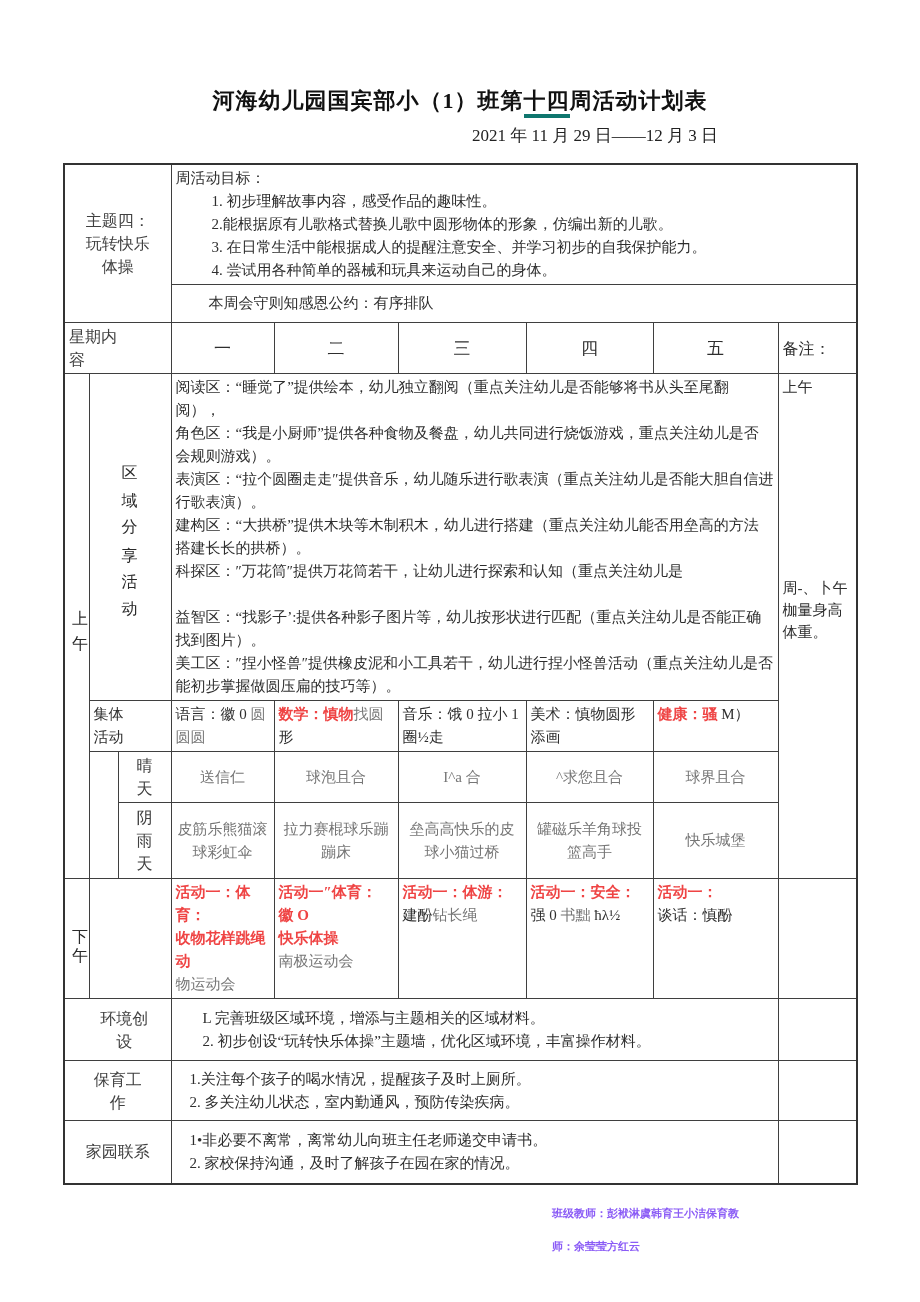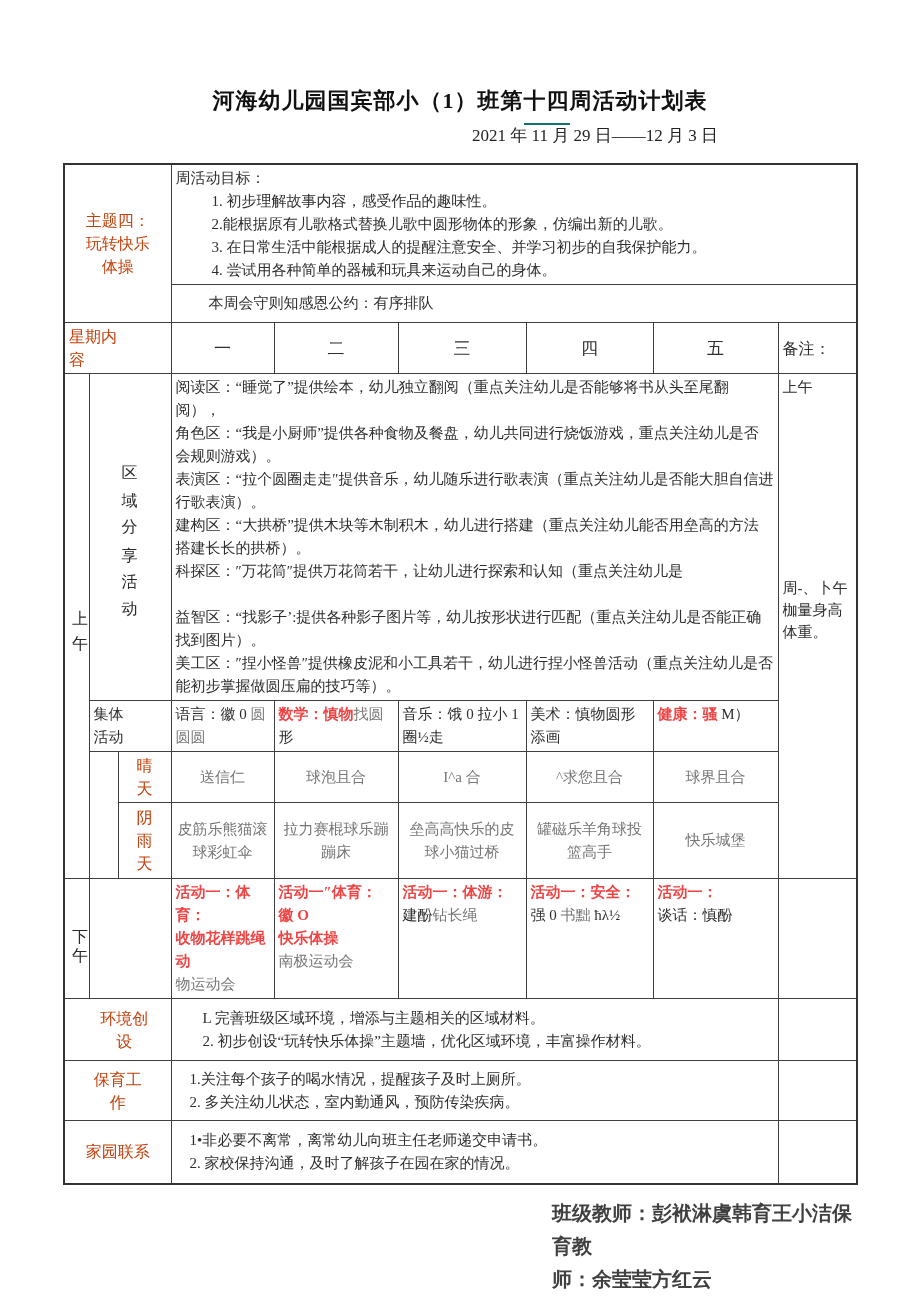--- a/index.html
+++ b/index.html
@@ -7,41 +7,41 @@
   body {
     width:920px; height:1302px; overflow:hidden;
     font-family:"Liberation Serif","DejaVu Serif",serif;
     color:#2e2e2e;
   }
   .page { padding-top:86px; }
   .doc-title {
     text-align:center; font-size:22px; font-weight:bold; color:#111;
     letter-spacing:1px;
   }
-  .doc-title .u { border-bottom:2px solid #0f766e; padding-bottom:10px; }
+  .doc-title .u { border-bottom:4px solid #0f766e; padding-bottom:1px; }
   .doc-subtitle {
     text-align:center; font-size:17px; color:#222; margin-top:8px;
     padding-left:270px;
   }
   table.plan {
     margin:16px 0 0 63px; width:793px;
     border-collapse:collapse; table-layout:fixed;
   }
   td {
     border:1px solid #3f3f3f; padding:2px 4px;
     font-size:15px; line-height:23px; vertical-align:top;
     word-break:break-all; overflow:hidden;
   }
   table.plan { border:2px solid #333; }
   tr.r1 td{height:119px;} tr.r2 td{height:38px;} tr.r3 td{height:43px;}
   tr.r4 td{height:318px;} tr.r5 td{height:49px;} tr.r6 td{height:42px;}
   tr.r7 td{height:76px;} tr.r8 td{height:95px;} tr.r9 td{height:62px;padding-left:17px;}
   tr.r10 td{height:60px;} tr.r11 td{height:63px;}
   .pre { white-space:pre-line; }
-  .lbl { text-align:center; vertical-align:middle; white-space:pre-line; font-size:16px; color:#c2410c; }
+  .lbl { text-align:center; vertical-align:middle; white-space:pre-line; font-size:16px; color:#404040; }
   .vert { vertical-align:middle; text-align:center; }
   .vert span {
     display:inline-block; writing-mode:vertical-lr;
     font-size:16px; color:#2a2a2a;
   }
   .vs-am span { letter-spacing:1.6em; }
   .vs-region span { letter-spacing:1.7em; }
   .vs-pm span { letter-spacing:1.1em; }
   .ctr { text-align:center; vertical-align:middle; }
   .lt { color:#767676; }
@@ -49,21 +49,21 @@
   .goals-list div { padding-left:36px; }
   .items-list div { padding-left:14px; }
   .list div:empty { min-height:23px; }
   .rule-cell { vertical-align:middle;padding-left:37px; }
   .remark-head { font-size:16px; }
   .remark-note { margin-top:178px; line-height:22px; }
   .coll { vertical-align:top; }
   .day-head { text-align:center; vertical-align:middle; font-size:17px; }
   .footer {
     margin:12px 0 0 552px; width:310px;
-    font-size:20px; font-weight:bold; color:#404040;
+    font-size:11px; font-weight:bold; color:#8b5cf6;
     line-height:33px; white-space:pre-line;
   }
 </style>
 </head>
 <body>
 
 <div class="page">
 
   <div class="doc-title">
     <span>河海幼儿园国宾部小（1）班第</span><span class="u">十四</span><span>周活动计划表</span>

